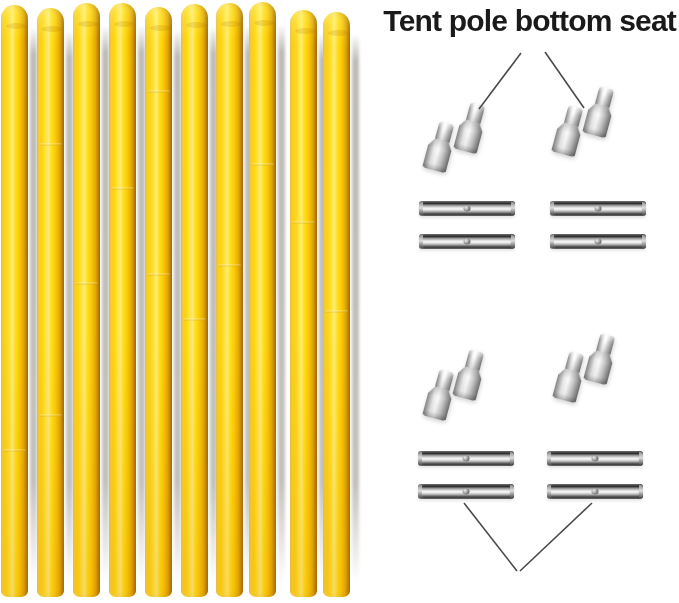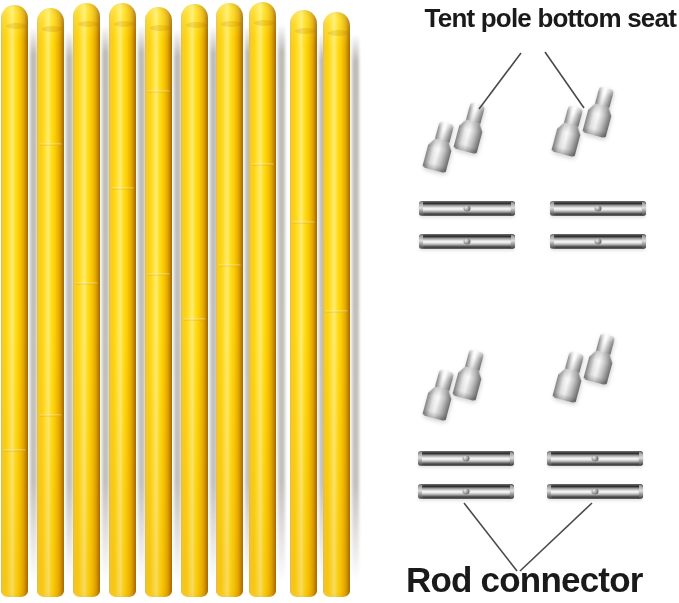--- a/index.html
+++ b/index.html
@@ -67,21 +67,21 @@
   .connector::after{right:0;border-radius:0 3px 3px 0;}
   .dimple{
     position:absolute;left:50%;top:50%;transform:translate(-50%,-58%);
     width:7px;height:6px;border-radius:50%;
     background:radial-gradient(circle at 35% 35%, #ececec 0%, #8a8a8a 55%, #3f3f3f 100%);
   }
   
   .lines{position:absolute;left:0;top:0;pointer-events:none;z-index:3;}
   .lines line{stroke:var(--line,#4a4a4a);stroke-width:1.6;}
   .label{position:absolute;color:var(--text,#1a1a1a);white-space:nowrap;z-index:4;}
-  .label-top{top:4px;right:3px;font-size:26px;font-weight:700;letter-spacing:-0.8px;line-height:1.15;}
+  .label-top{top:4px;right:3px;font-size:30px;font-weight:700;letter-spacing:-0.8px;line-height:1.15;}
   .label-bottom{top:562px;left:406px;font-size:35px;font-weight:700;letter-spacing:-0.8px;line-height:1.05;}
 </style>
 </head>
 <body>
 
 <div class="stage">
   <div>
       <div class="pole-shadow" style="left: 30px; top: 27px; height: 555px;"></div>
       <div class="pole" style="left: 1px; top: 5px; width: 27px; height: 592px;">
         <div class="seam" style="top: 75%;"></div>
@@ -189,14 +189,13 @@
         <div class="dimple"></div>
       </div>
       <div class="connector" style="left: 418px; top: 484px; width: 96px; height: 15px;">
         <div class="dimple"></div>
       </div>
       <div class="connector" style="left: 547px; top: 484px; width: 96px; height: 15px;">
         <div class="dimple"></div>
       </div>
     </div>
 
-  <div class="label label-bottom">Rod connector</div>
 </div>
 
 </body></html>

